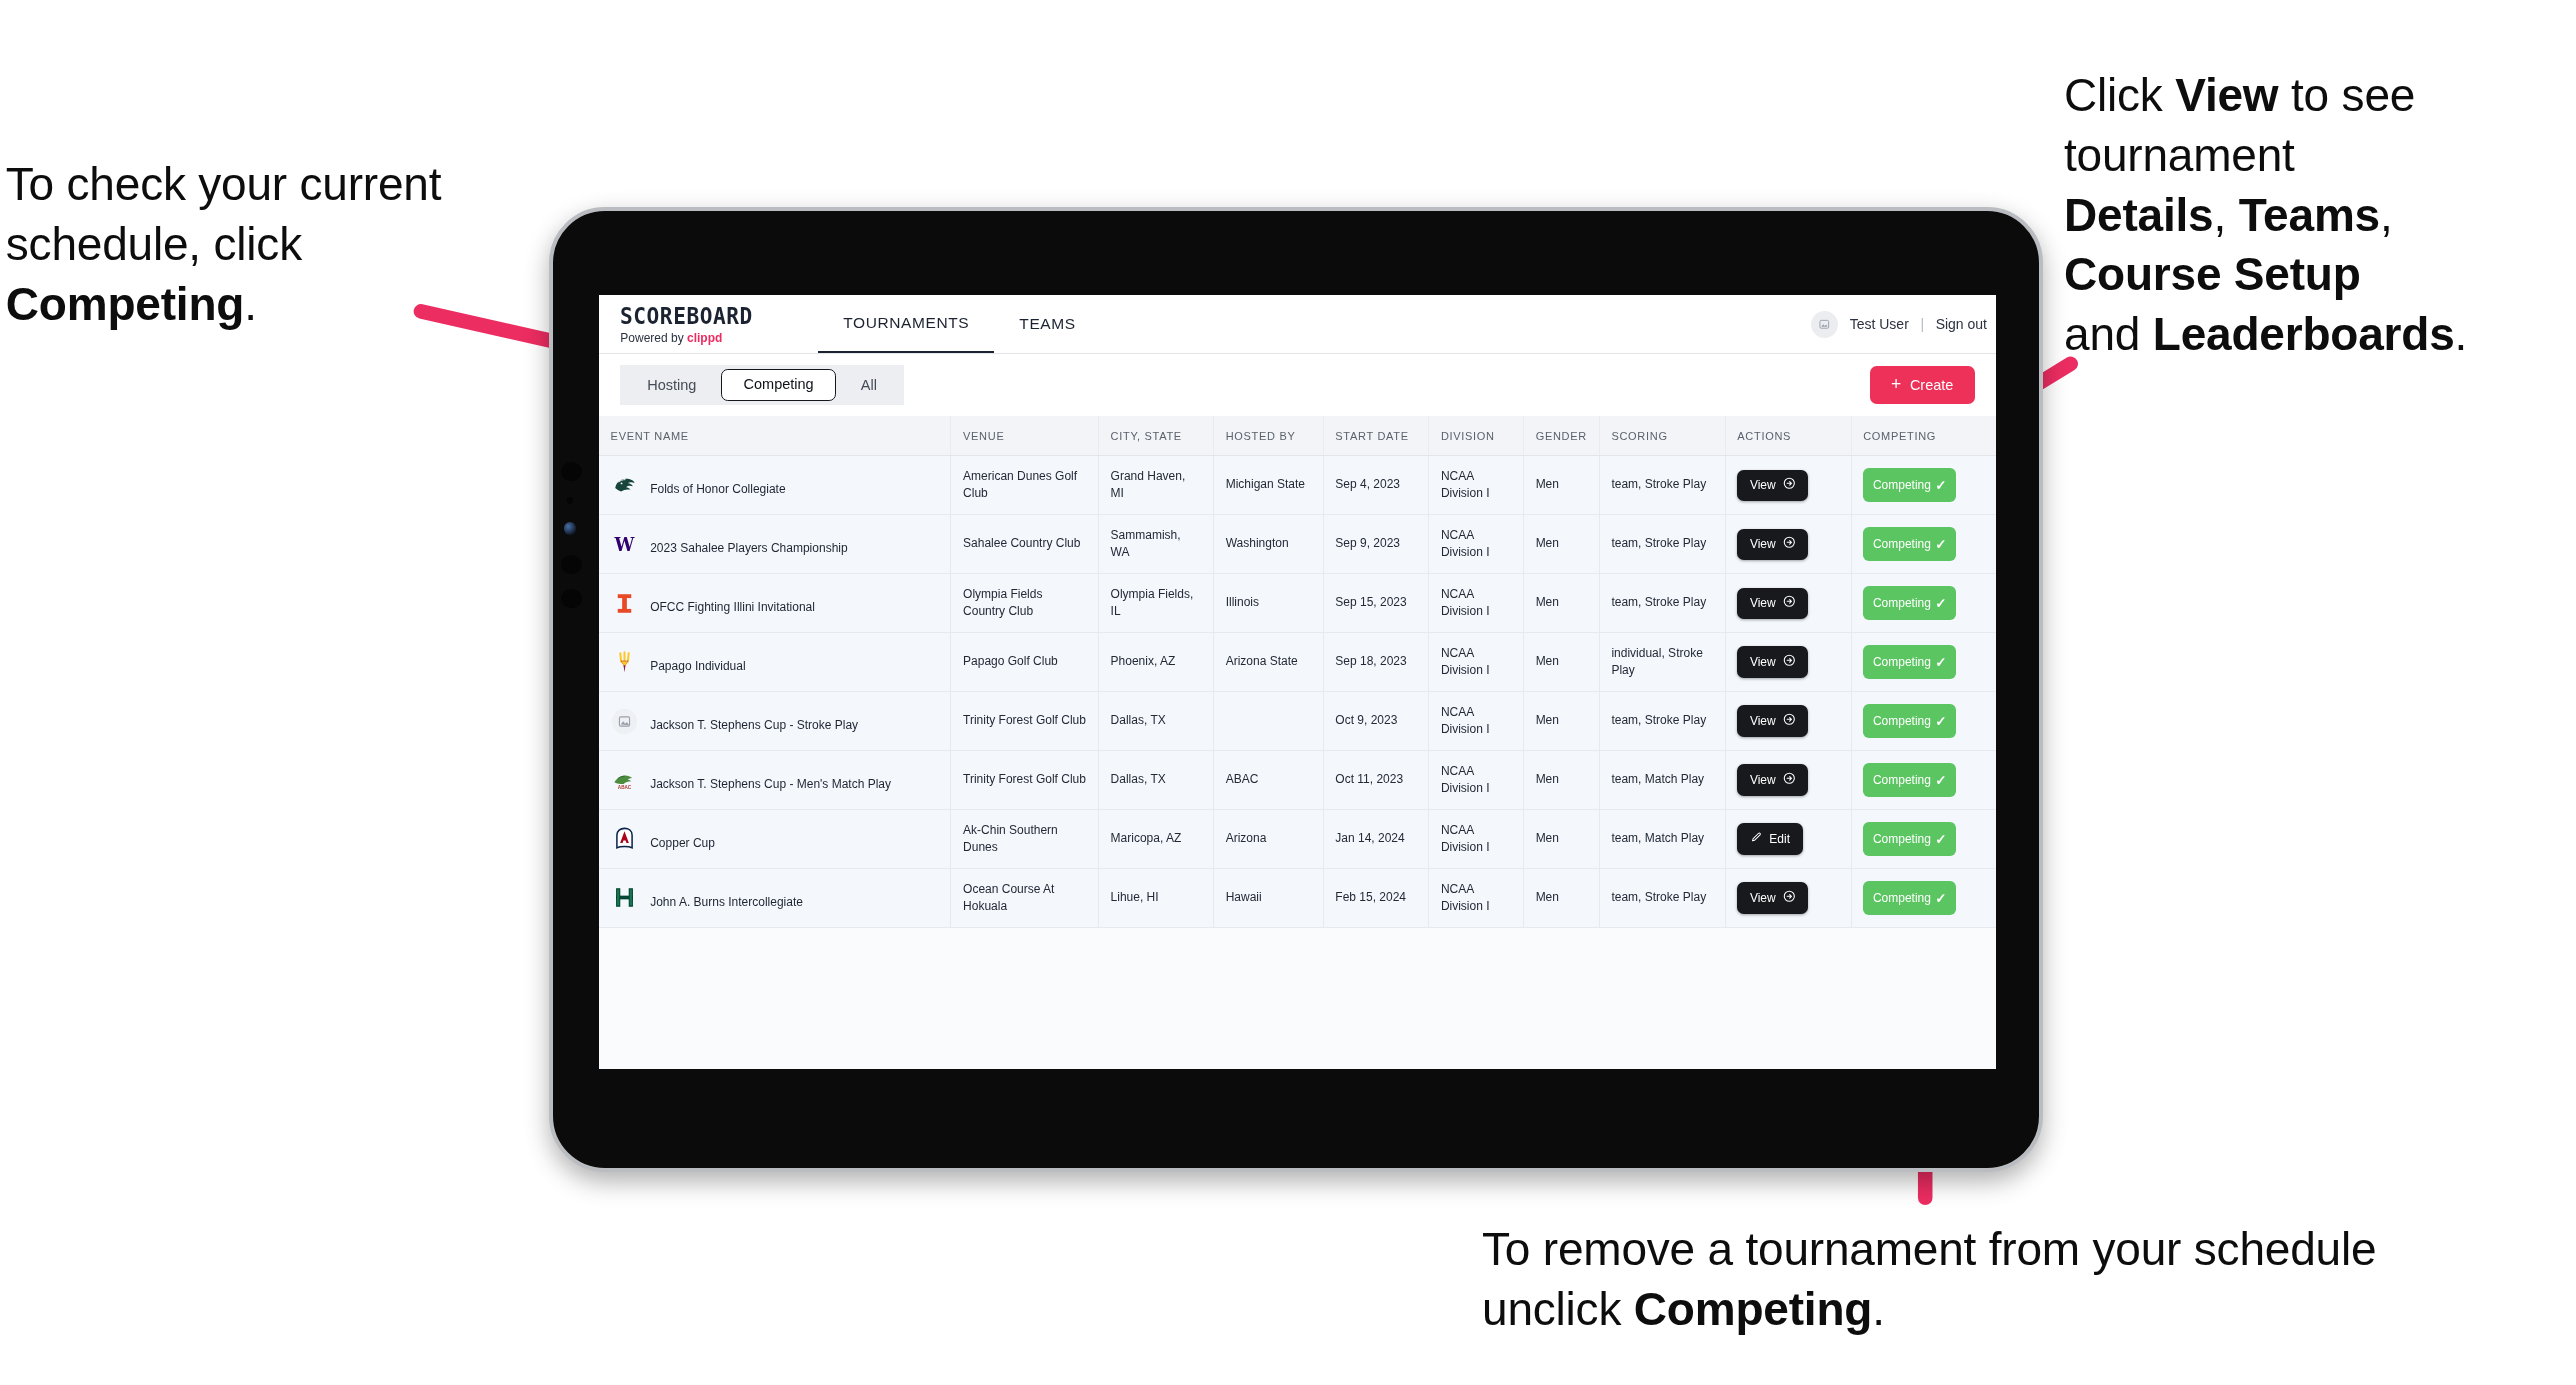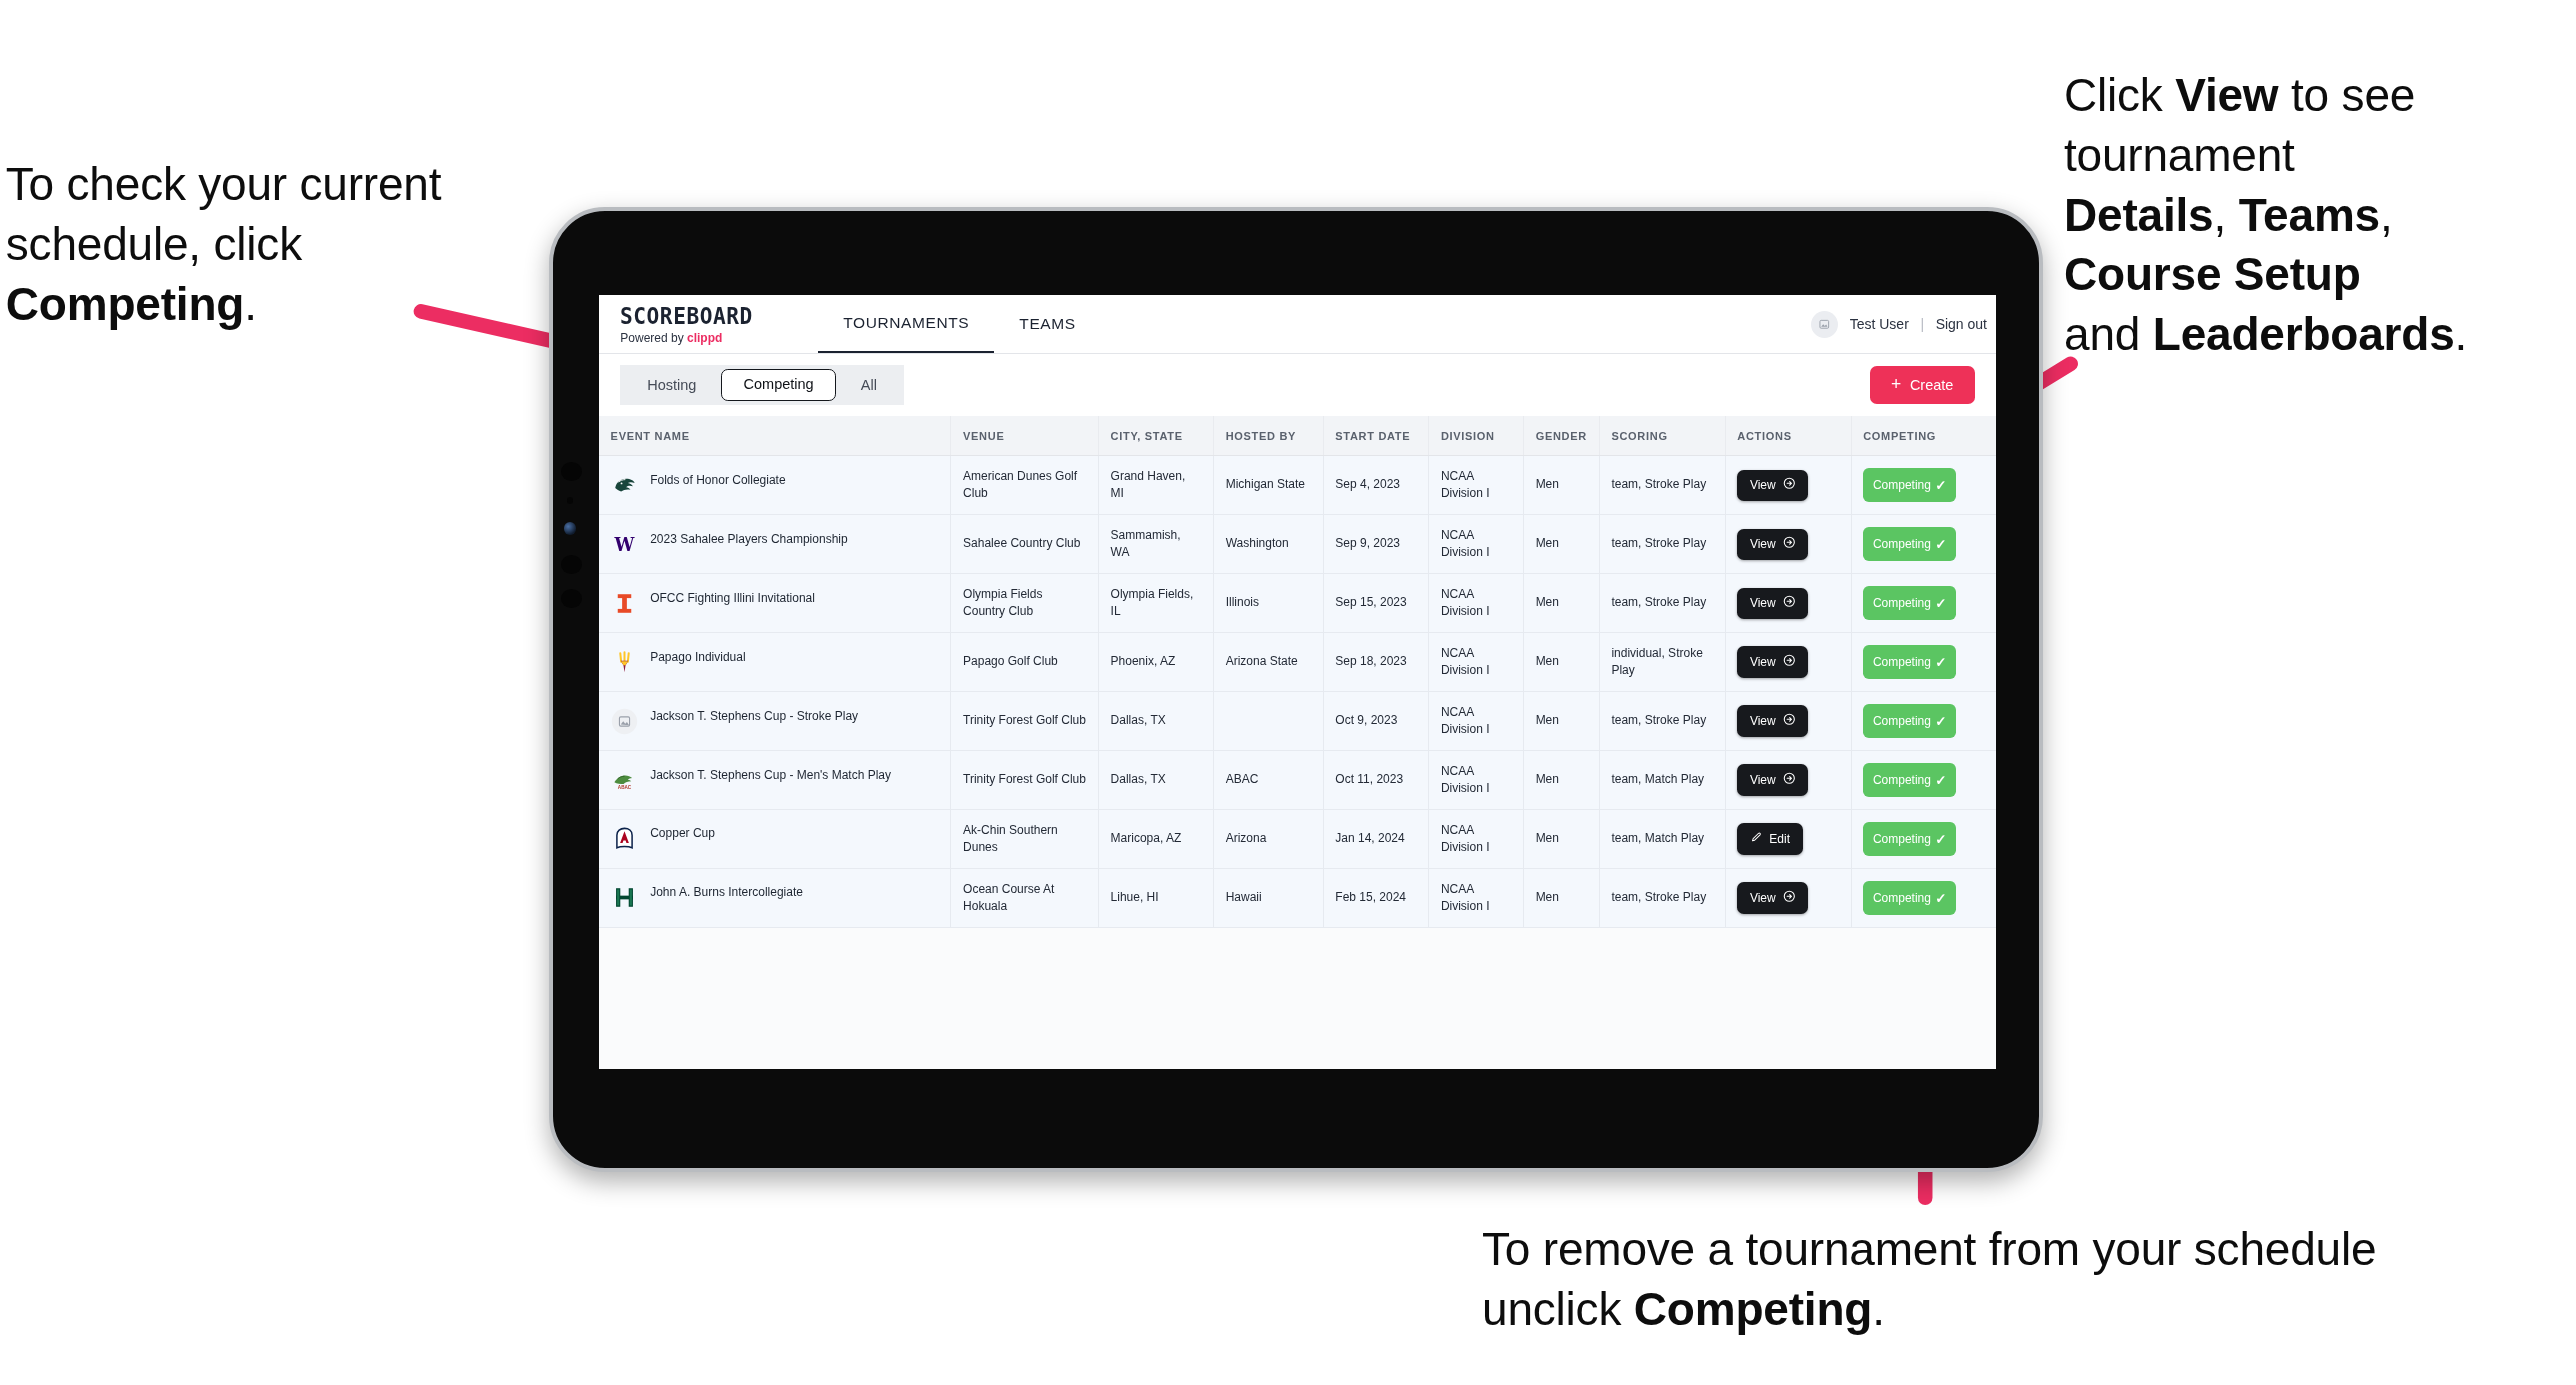--- a/index.html
+++ b/index.html
@@ -59,34 +59,34 @@
   .seg.active{background:#fff;color:#0e1116;border:1.9px solid #14171c;
               font-weight:500;padding:5.8px 21.3px;}
   #create-btn{margin-left:auto;background:#ee3158;color:#fff;font-size:14.5px;
               border:none;border-radius:6.8px;padding:10.7px 21.3px;cursor:pointer;
               display:flex;align-items:center;gap:8.7px;}
   #create-btn .plus{font-size:17.5px;line-height:1;}
 
   
   #table-wrap{background:#fafbfc;height:calc(100% - 120px);}
   table{border-collapse:collapse;width:100%;table-layout:fixed;}
-  thead th{background:#f2f4f7;color:#5a616d;font-size:11px;font-weight:700;
+  thead th{background:#f2f4f7;color:#5a616d;font-size:11px;font-weight:400;
            letter-spacing:0.7px;text-align:left;padding:13.6px 11.6px;
            border-bottom:1px solid #e3e5e9;border-right:1px solid #e9ebef;
            vertical-align:middle;}
   thead th:last-child{border-right:none;}
   tbody td{background:#f4f8fd;font-size:12px;color:#232a36;padding:11.6px;
            border-bottom:1px solid #e6eaf0;border-right:1px solid #e6eaf0;
            vertical-align:middle;line-height:1.45;}
   tbody td:last-child{border-right:none;}
   .c-event{width:260px;}.c-venue{width:109px;}.c-city{width:85px;}
   .c-host{width:81px;}.c-date{width:78px;}.c-div{width:70px;}
   .c-gender{width:56px;}.c-scoring{width:93px;}
   .c-actions{width:93px;}.c-competing{width:107px;}
-  .evcell{display:flex;align-items:flex-start;gap:12.6px;}
+  .evcell{display:flex;align-items:flex-end;gap:12.6px;}
   .logo{width:27px;height:27px;flex:0 0 27px;display:flex;align-items:center;
         justify-content:center;}
   .logo svg{width:27px;height:27px;display:block;}
   .evname{font-size:12px;color:#1d2531;}
 
   .view-btn{background:#17191d;color:#fff;border:none;border-radius:6.8px;
             font-size:12px;padding:7.8px 12.6px;cursor:pointer;
             display:inline-flex;align-items:center;gap:6.8px;
             box-shadow:0 1px 2.9px rgba(0,0,0,.35);}
   .view-btn svg{width:12.6px;height:12.6px;}

